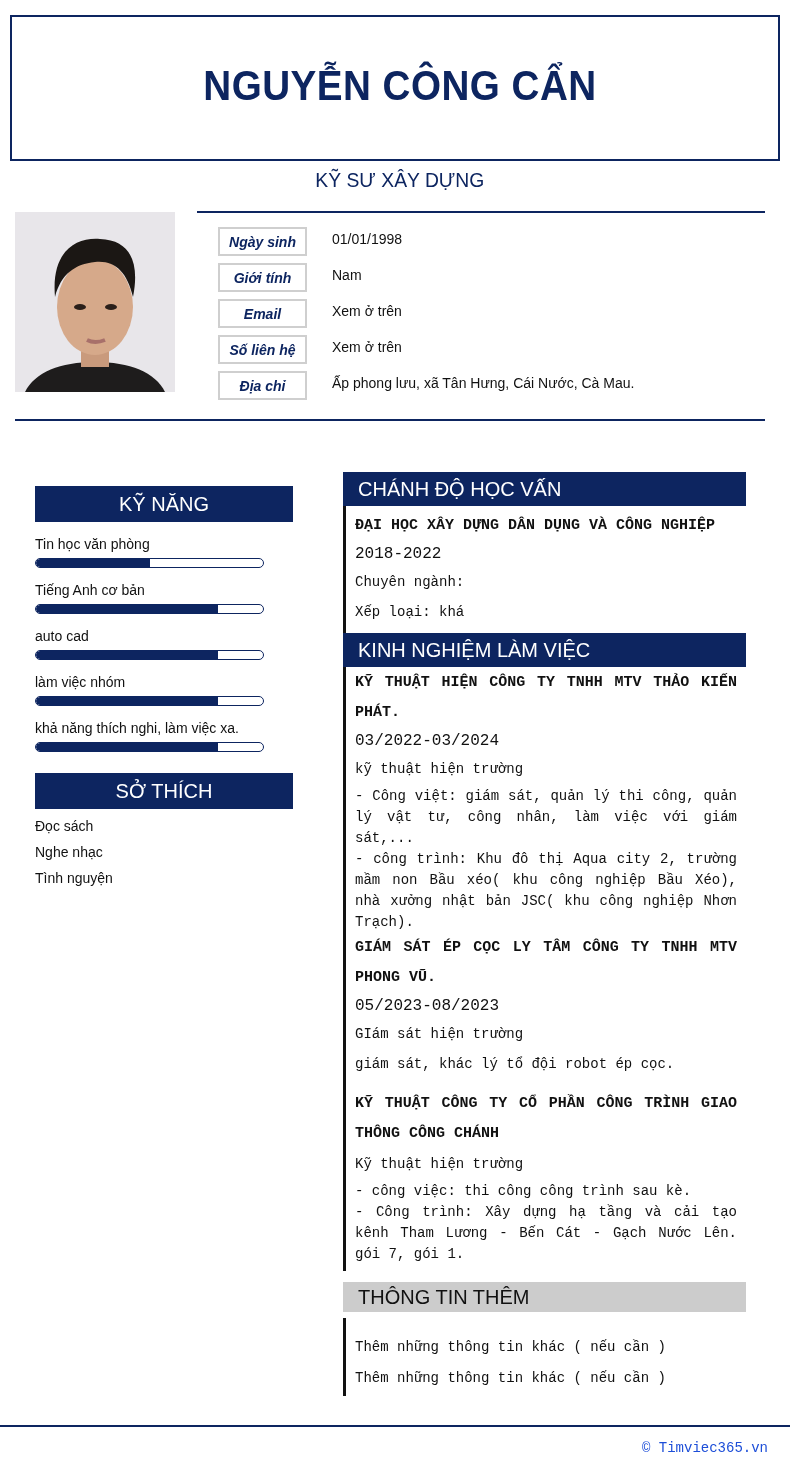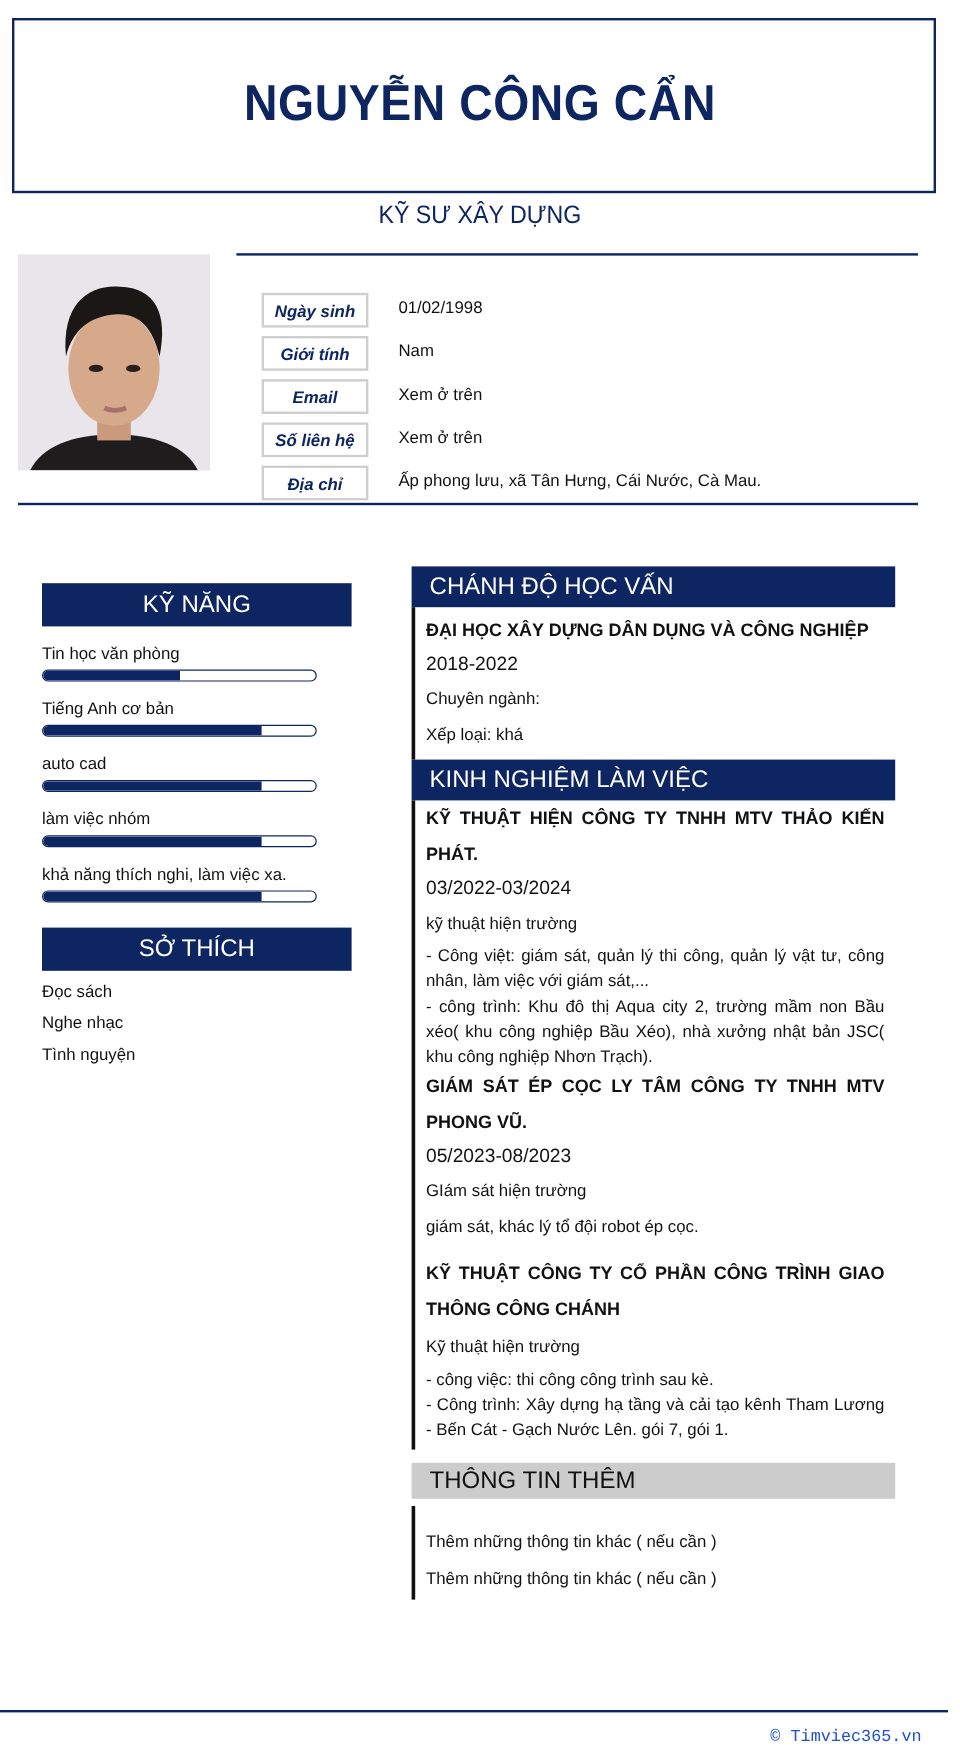--- a/index.html
+++ b/index.html
@@ -3,38 +3,38 @@
   <meta charset="utf-8">
   <style>
     * { box-sizing: border-box; margin: 0; padding: 0; }
     body { width: 800px; height: 1464px; background: #ffffff; font-family: "Liberation Sans", sans-serif; color: #111; position: relative; overflow: hidden; }
     .header-box { position: absolute; left: 10px; top: 15px; width: 770px; height: 146px; border: 2px solid #0d2560; }
     .name { position: absolute; left: 0; right: 0; top: 62px; text-align: center; font-size: 42px; font-weight: bold; color: #0d2560; letter-spacing: 0.5px; font-family: "Liberation Sans", sans-serif; transform: scaleX(0.92); }
     .job-title { position: absolute; left: 0; right: 0; top: 156px; text-align: center; margin-top: 12px; }
     .job-title span { background: #fff; padding: 0 10px; font-size: 21px; color: #0d2560; display: inline-block; transform: scaleX(0.92); }
     .photo { position: absolute; left: 15px; top: 212px; width: 160px; height: 180px; background: #e9e7ec; overflow: hidden; }
     .rule { position: absolute; height: 2px; background: #0d2560; }
-    .info-table { position: absolute; left: 218px; top: 244px; }
+    .info-table { position: absolute; left: 218px; top: 227px; }
     .info-row { display: flex; align-items: flex-start; height: 36px; }
     .info-label { width: 89px; height: 29px; border: 2px solid #cfcfcf; font-size: 14px; font-weight: bold; font-style: italic; color: #0d2560; display: flex; align-items: center; justify-content: center; }
     .info-value { margin-left: 25px; font-size: 14px; color: #111; padding-top: 4px; }
     .left-col { position: absolute; left: 35px; top: 486px; width: 258px; }
     .sec-head { background: #0d2560; color: #fff; font-size: 20px; height: 36px; display: flex; align-items: center; }
     .sec-head.center { justify-content: center; }
     .skill { margin-top: 14px; }
     .skill:first-of-type { margin-top: 14px; }
     .skill-name { font-size: 14px; color: #111; height: 18px; }
     .skill-bar { margin-top: 4px; width: 229px; height: 10px; border: 1.5px solid #0d2560; border-radius: 5px; overflow: hidden; background: #fff; }
     .skill-fill { height: 100%; background: #0d2560; border-radius: 5px 0 0 5px; }
     .hobbies { margin-top: 4px; }
     .hobby { font-size: 14px; height: 26px; line-height: 26px; }
     .right-col { position: absolute; left: 343px; top: 472px; width: 403px; }
     .rsec-head { height: 34px; font-size: 20px; color: #fff; background: #0d2560; display: flex; align-items: center; padding-left: 15px; }
     .rsec-head.gray { background: #cccccc; color: #111; }
-    .rsec-body { border-left: 3px solid #111; padding-left: 9px; padding-right: 9px; }
+    .rsec-body { border-left: 3px solid #111; padding-left: 9px; padding-right: 9px; font-family: Liberation Mono, monospace; }
     .entry-title { font-size: 15px; font-weight: bold; line-height: 30px; text-align: justify; }
     .entry-date { font-size: 16px; line-height: 26px; }
     .entry-role { font-size: 14px; line-height: 30px; }
     .entry-desc { font-size: 14px; line-height: 21px; text-align: justify; white-space: pre-line; padding-top: 2px; }
     .plain-line { font-size: 14px; line-height: 31px; }
     .footer-rule { position: absolute; left: 0; top: 1425px; width: 790px; height: 2px; background: #0d2560; }
     .copyright { position: absolute; right: 32px; top: 1440px; font-family: "Liberation Mono", monospace; font-size: 14px; color: #1d4ed8; }
   </style>
 </head>
 <body>
@@ -57,21 +57,21 @@
     <path d="M72 128 Q80 132 90 128" stroke="#a8706a" stroke-width="4" fill="none"></path>
   </svg>
 </div>
 
 <div class="rule" style="left:197px; top:211px; width:568px;"></div>
 <div class="rule" style="left:15px; top:419px; width:750px;"></div>
 
 <div class="info-table">
   <div class="info-row">
     <div class="info-label">Ngày sinh</div>
-    <div class="info-value">01/02/1998</div>
+    <div class="info-value">01/01/1998</div>
   </div>
   <div class="info-row">
     <div class="info-label">Giới tính</div>
     <div class="info-value">Nam</div>
   </div>
   <div class="info-row">
     <div class="info-label">Email</div>
     <div class="info-value">Xem ở trên</div>
   </div>
   <div class="info-row">

